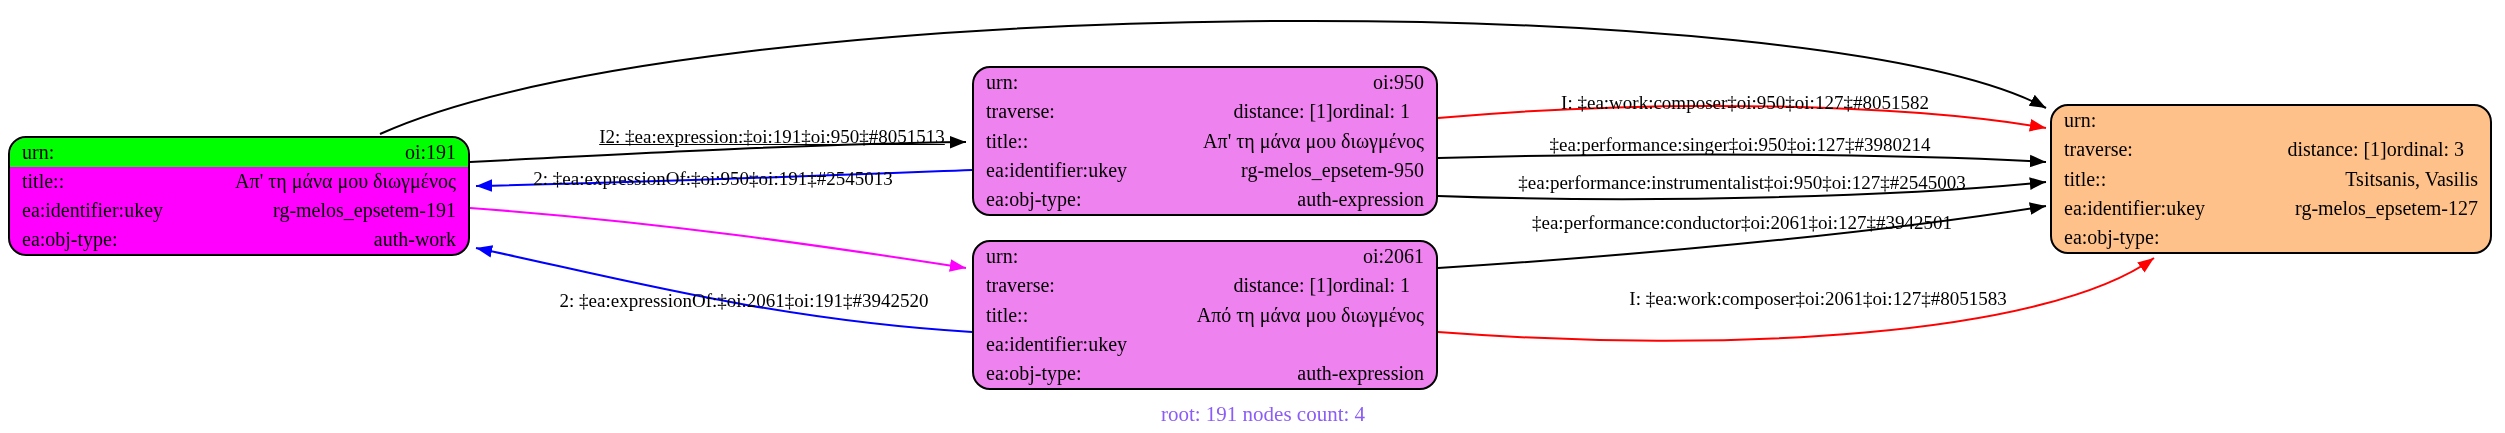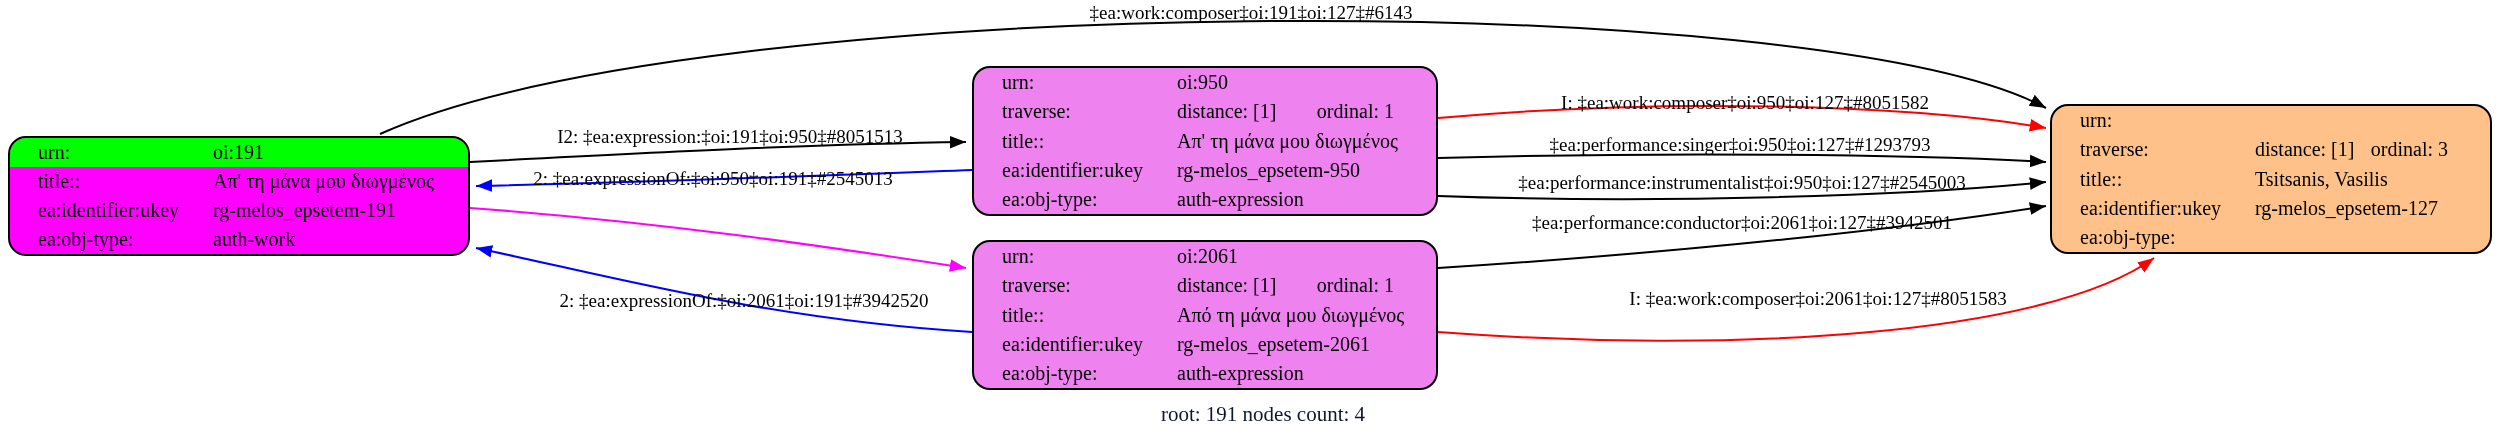--- a/index.html
+++ b/index.html
@@ -8,30 +8,30 @@
   .canvas { position:relative; width:2505px; height:433px; background:#fff; overflow:hidden; }
   .edge-layer { position:absolute; left:0; top:0; width:2505px; height:433px; }
   .edge { fill:none; stroke-width:2; }
   .node {
     position:absolute; border:2px solid #000; border-radius:18px;
     overflow:hidden; display:flex; flex-direction:column;
   }
   .node.work { background:#ff00ff; }
   .node.expression { background:#ee82ee; }
   .node.person { background:#ffc18a; }
-  .row { flex:1; display:flex; align-items:center; padding:0 28px; font-size:20px; white-space:nowrap; }
+  .row { flex:1; display:flex; align-items:center; padding:0 12px; font-size:20px; white-space:nowrap; }
   .row.urn-row { background:#00ff00; }
   .cell.label { flex:0 0 175px; }
-  .cell.value { flex:1 1 auto; }
+  .cell.value { flex:1 1 auto;text-align:right; }
   .cell.value2 { margin-left:auto; padding-right:14px; }
   .edge-label {
     position:absolute; transform:translateX(-50%);
     font-size:19px; white-space:nowrap; color:#000;
   }
-  .caption { position:absolute; transform:translateX(-50%); font-size:21px; color:#0f172a; }
+  .caption { position:absolute; transform:translateX(-50%); font-size:21px; color:#8b5cf6; }
 </style>
 </head>
 <body>
 
 <div class="canvas">
 
   <svg class="edge-layer" viewBox="0 0 2505 433" xmlns="http://www.w3.org/2000/svg">
     <defs>
       <marker id="arr-black" viewBox="0 0 10 10" refX="9" refY="5" markerWidth="9" markerHeight="9" orient="auto">
         <path d="M 0 1.5 L 9 5 L 0 8.5 z" fill="#000000"></path>
@@ -111,21 +111,20 @@
       <span class="cell label">traverse:</span>
       <span class="cell value">distance: [1]</span>
       <span class="cell value2">ordinal: 1</span>
     </div>
     <div class="row">
       <span class="cell label">title::</span>
       <span class="cell value">Από τη μάνα μου διωγμένος</span>
     </div>
     <div class="row">
       <span class="cell label">ea:identifier:ukey</span>
-      <span class="cell value">rg-melos_epsetem-2061</span>
     </div>
     <div class="row">
       <span class="cell label">ea:obj-type:</span>
       <span class="cell value">auth-expression</span>
     </div>
   </div>
 
   <div class="node person" style="left:2050px; top:104px; width:442px; height:150px;">
     <div class="row">
       <span class="cell label">urn:</span>
@@ -141,25 +140,24 @@
     </div>
     <div class="row">
       <span class="cell label">ea:identifier:ukey</span>
       <span class="cell value">rg-melos_epsetem-127</span>
     </div>
     <div class="row">
       <span class="cell label">ea:obj-type:</span>
     </div>
   </div>
 
-  <div class="edge-label" style="left:1251px; top:2px;">‡ea:work:composer‡oi:191‡oi:127‡#6143</div>
-  <div class="edge-label" style="left:730px;  top:126px;">I2: ‡ea:expression:‡oi:191‡oi:950‡#8051513</div>
+  <div class="edge-label" style="left:772px;  top:126px;text-decoration:underline;">I2: ‡ea:expression:‡oi:191‡oi:950‡#8051513</div>
   <div class="edge-label" style="left:713px;  top:168px;">2: ‡ea:expressionOf:‡oi:950‡oi:191‡#2545013</div>
   <div class="edge-label" style="left:744px;  top:290px;">2: ‡ea:expressionOf:‡oi:2061‡oi:191‡#3942520</div>
   <div class="edge-label" style="left:1745px; top:92px;">I: ‡ea:work:composer‡oi:950‡oi:127‡#8051582</div>
-  <div class="edge-label" style="left:1740px; top:134px;">‡ea:performance:singer‡oi:950‡oi:127‡#1293793</div>
+  <div class="edge-label" style="left:1740px; top:134px;">‡ea:performance:singer‡oi:950‡oi:127‡#3980214</div>
   <div class="edge-label" style="left:1742px; top:172px;">‡ea:performance:instrumentalist‡oi:950‡oi:127‡#2545003</div>
   <div class="edge-label" style="left:1742px; top:212px;">‡ea:performance:conductor‡oi:2061‡oi:127‡#3942501</div>
   <div class="edge-label" style="left:1818px; top:288px;">I: ‡ea:work:composer‡oi:2061‡oi:127‡#8051583</div>
 
   <div class="caption" style="left:1263px; top:402px;">root: 191 nodes count: 4</div>
 
 </div>
 
 </body></html>

